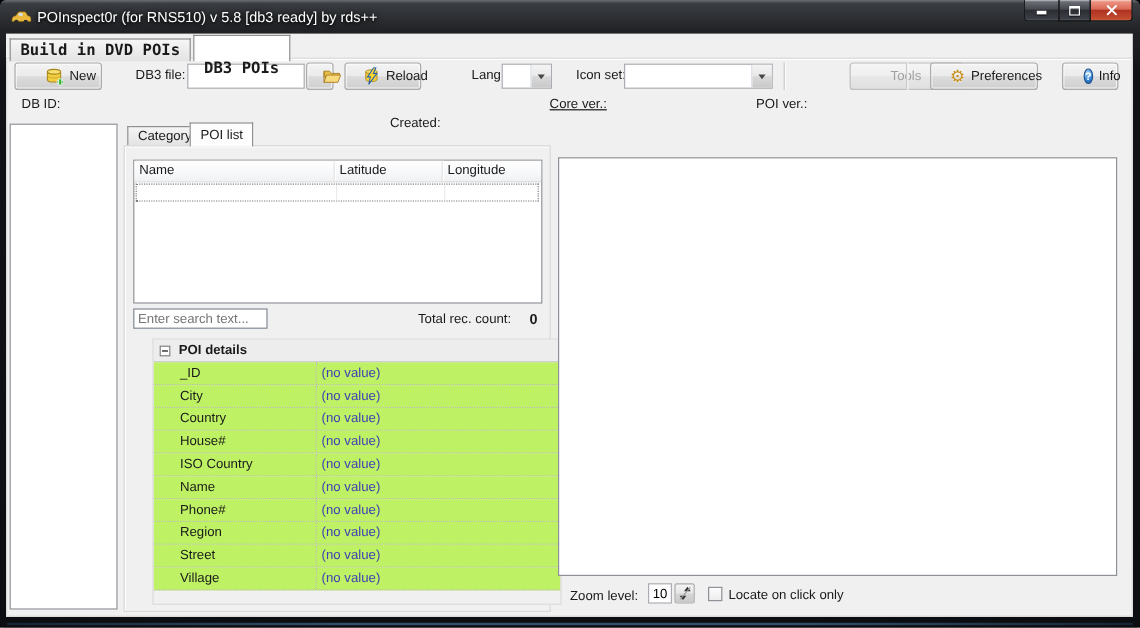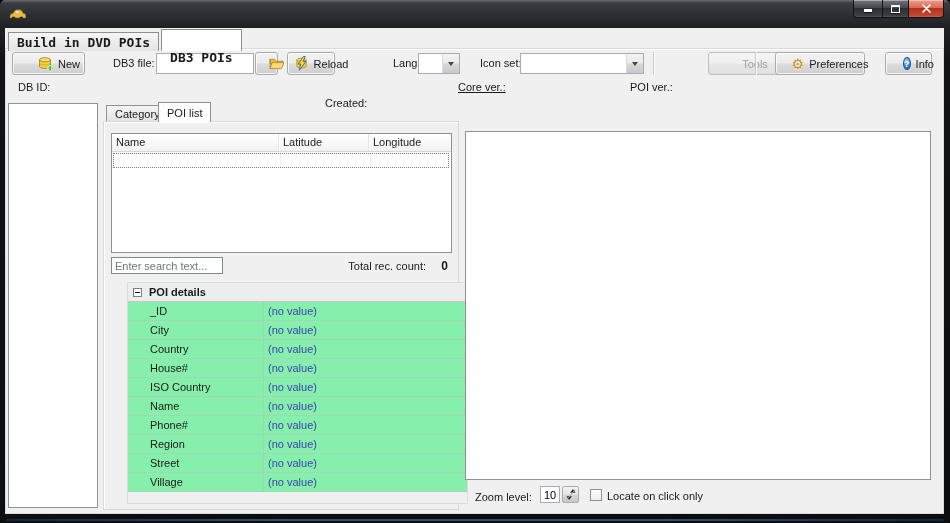--- a/index.html
+++ b/index.html
@@ -95,21 +95,21 @@
   .total-value{position:absolute;left:326px;top:137px;width:18px;text-align:right;
     font-weight:bold;font-size:12px;}
   
   .details-grid{position:absolute;left:7px;top:160px;width:341px;height:222px;background:#F0F0F0;
     border:1px solid #DBDBDB;box-sizing:border-box;overflow:hidden;margin-left:16px;}
   .details-header{height:19px;box-sizing:border-box;background:#EDEDED;
     border-bottom:1px solid #C6C6C6;display:flex;align-items:center;font-weight:bold;}
   .collapse-box{width:9px;height:9px;box-sizing:border-box;border:1px solid #808080;background:#fff;
     position:relative;margin:0 7px 0 5px;flex:none;}
   .collapse-box::before{content:"";position:absolute;left:1px;right:1px;top:3px;height:1px;background:#111;}
-  .details-row{height:18px;box-sizing:content-box;background:#86efac;border-bottom:1px dotted #BDBDBD;
+  .details-row{height:18px;box-sizing:content-box;background:#bef264;border-bottom:1px dotted #BDBDBD;
     position:relative;display:flex;align-items:center;}
   .d-label{padding-left:22px;width:111px;flex:none;white-space:nowrap;}
   .d-divider{position:absolute;left:135px;top:0;bottom:0;width:0;border-left:1px dotted #BDBDBD;}
   .d-value{padding-left:7px;color:#3F3FB4;white-space:nowrap;}
   
   .map-panel{position:absolute;left:460px;top:103px;width:466px;height:349px;background:#fff;
     border:1px solid #8E9196;box-sizing:border-box;}
   .zoom-label{position:absolute;left:470px;top:463px;}
   .zoom-input{position:absolute;left:535px;top:458px;width:20px;height:17px;box-sizing:border-box;
     border:1px solid #A9ACB2;font-family:"Liberation Sans",sans-serif;font-size:11px;
@@ -135,20 +135,21 @@
 
   <div class="titlebar">
     <span class="title-icon icon">
       <svg width="17" height="13" viewBox="0 0 17 13">
         <path d="M1 8.5 C1 6.4 2.2 5.2 4.2 5.2 L5.8 2.6 C6.3 1.9 7 1.8 8.4 1.8 h2.2 c1.5 0 2.1 .5 2.6 1.6 l1 1.8 c2 .1 2.7 1.2 2.7 3.3 v1.5 H1z" fill="#E9B83C" stroke="#7a5e16" stroke-width="0.6"></path>
         <rect x="6.6" y="3" width="3.2" height="2.2" fill="#CFE4F5"></rect>
         <circle cx="4.6" cy="10.4" r="1.9" fill="#2b2b2b"></circle>
         <circle cx="12.4" cy="10.4" r="1.9" fill="#2b2b2b"></circle>
       </svg>
     </span>
+    <span class="title-text">POInspect0r (for RNS510) v 5.8 [db3 ready] by rds++</span>
     <div class="win-controls">
       <div class="win-btn min">
         <span class="glyph-min"></span>
       </div>
       <div class="win-btn max">
         <span class="glyph-max"></span>
       </div>
       <div class="win-btn close">
         <span class="icon">
           <svg width="9" height="9" viewBox="0 0 9 9">
@@ -188,21 +189,21 @@
     <div class="btn" style="left:250px;top:24px;width:23px;height:23px;">
       <span class="icon">
         <svg width="15" height="13" viewBox="0 0 16 14">
           <path d="M1 2.5 h5 l1.6 2 H15 v3 H1z" fill="#E8BE4A" stroke="#A67C1E" stroke-width="0.8"></path>
           <path d="M1 12.5 L3.2 6 H16 l-2.6 6.5z" fill="#F7DA7C" stroke="#A67C1E" stroke-width="0.8"></path>
           <path d="M1 12.5 V2.5" stroke="#A67C1E" stroke-width="0.8"></path>
         </svg>
       </span>
     </div>
 
-    <div class="btn" style="left:282px;top:24px;width:48px;height:23px;">
+    <div class="btn" style="left:282px;top:24px;width:64px;height:23px;">
       <span class="icon">
         <svg width="15" height="15" viewBox="0 0 16 16">
           <path d="M3 4 v7 c0 1.1 2.2 1.8 5 1.8 s5 -.7 5 -1.8 V4" fill="#F2CE3E" stroke="#A6871E" stroke-width="0.8"></path>
           <ellipse cx="8" cy="4" rx="5" ry="1.7" fill="#F8E070" stroke="#A6871E" stroke-width="0.8"></ellipse>
           <path d="M10 .5 L4.5 8.6 h2.6 L5.6 15.3 L12.8 5.6 H9.8 L12 .5z" fill="#FFD42A" stroke="#2060B0" stroke-width="0.9"></path>
         </svg>
       </span>
       <span>Reload</span>
     </div>
 

